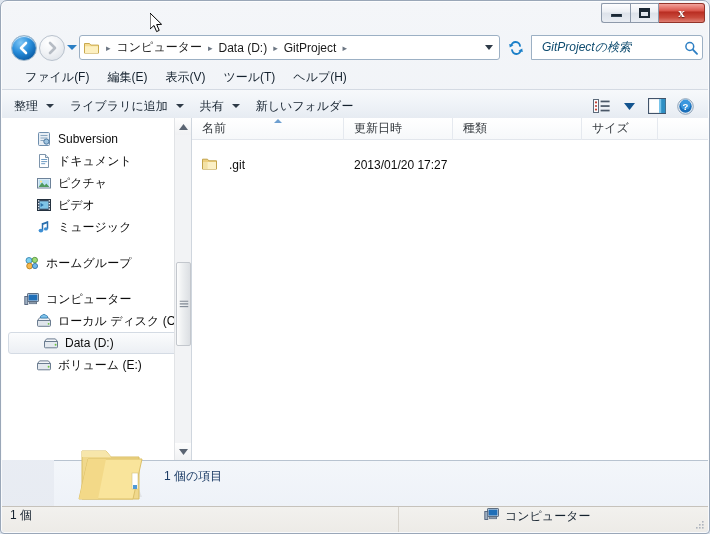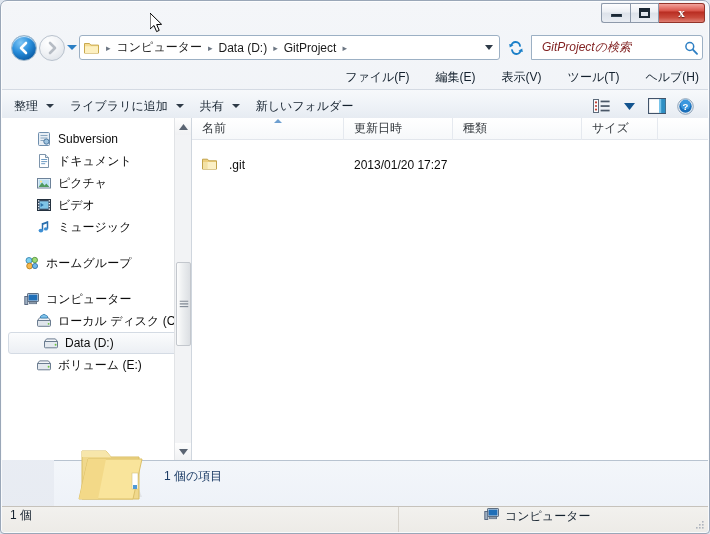--- a/index.html
+++ b/index.html
@@ -88,27 +88,27 @@
     width:0;height:0;border-left:4px solid transparent;border-right:4px solid transparent;
     border-top:5px solid #2e3a47;
   }
   .refreshbtn { position:absolute; left:503px; top:5px; width:23px; height:23px;
                 display:flex; align-items:center; justify-content:center; }
   .searchbox {
     position:absolute; left:530px; top:4px; width:172px; height:25px;
     background:#ffffff; border:1px solid #9cb0c4; border-radius:0 3px 3px 0;
     display:flex; align-items:center;
   }
-  .searchbox .ph { flex:1; color:#7f1d1d; font-style:italic; font-size:12px; padding-left:10px; }
+  .searchbox .ph { flex:1; color:#0c4a6e; font-style:italic; font-size:12px; padding-left:10px; }
   .searchicon { width:22px; display:flex; align-items:center; justify-content:center; }
 
   
   .menubar {
     position:absolute; left:1px; top:64px; right:1px; height:24px;
-    display:flex; align-items:center; padding-left:14px; gap:8px;justify-content:flex-end;
+    display:flex; align-items:center; padding-left:14px; gap:0;
   }
   .menuitem { font-size:12px; color:#14212e; padding:3px 9px; white-space:nowrap; }
 
   
   .toolbar {
     position:absolute; left:1px; top:88px; right:1px; height:34px;
     background: linear-gradient(to bottom,#f7f9fb 0%,#eef2f7 50%,#e4e9f0 100%);
     border-top:1px solid #d4dae3; border-bottom:1px solid #b8c3d0;
     display:flex; align-items:center; padding-left:4px;
   }

